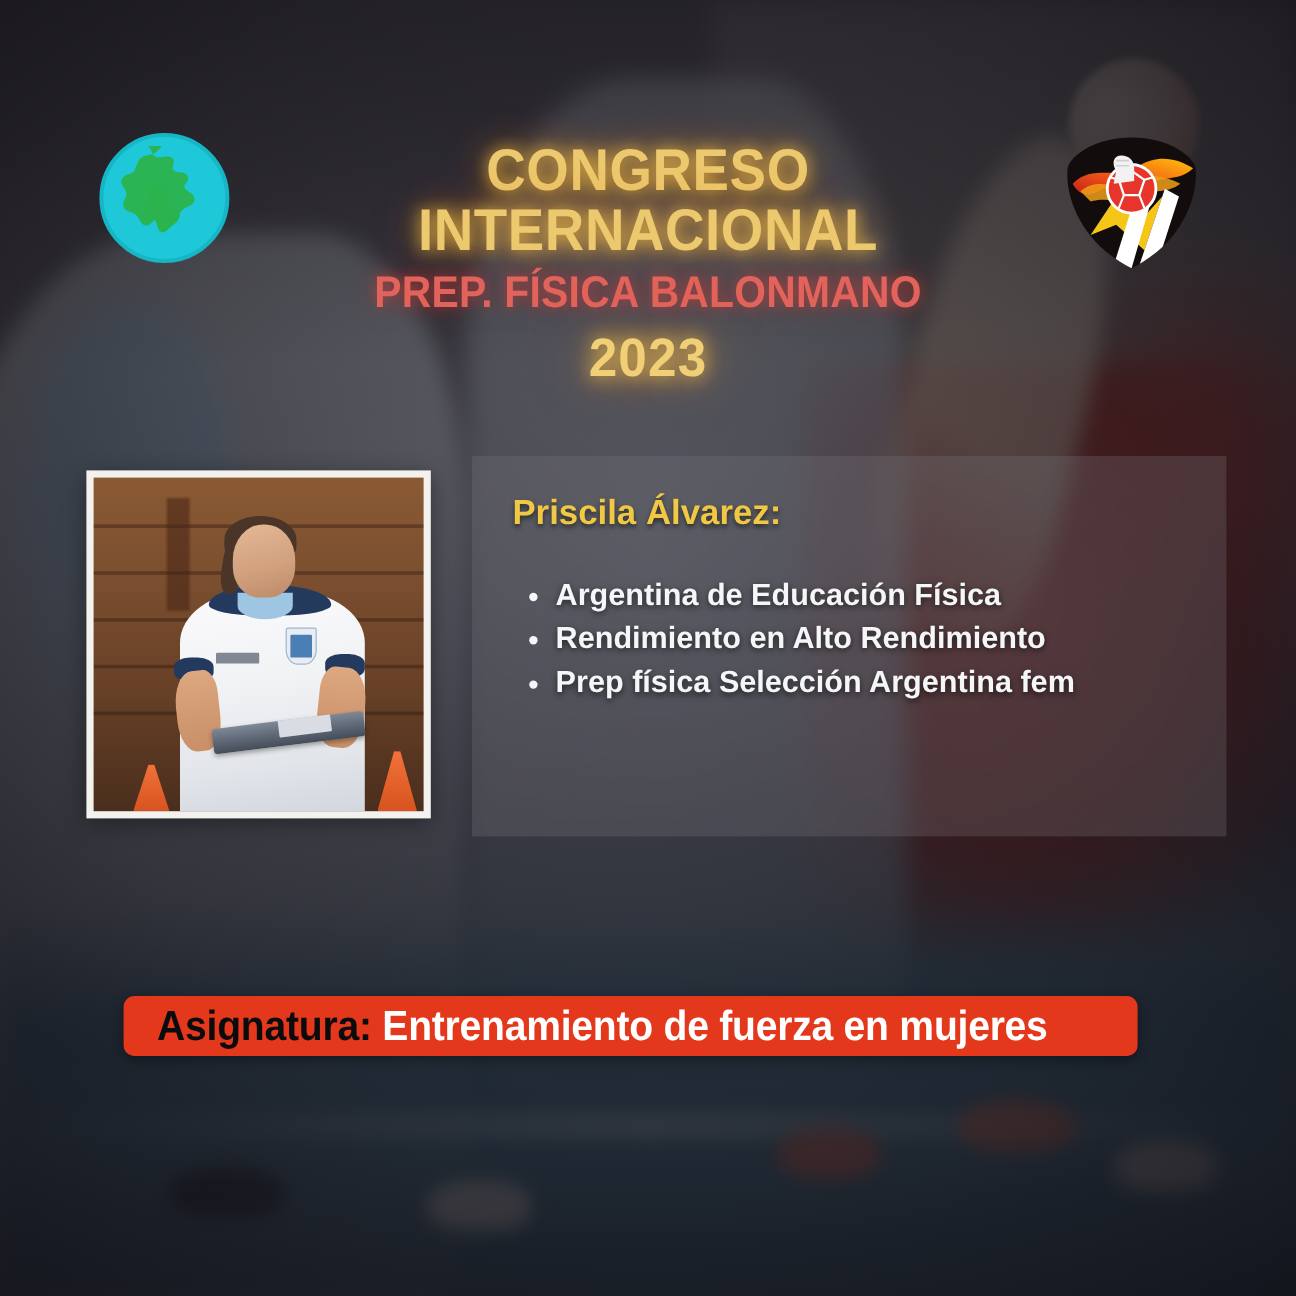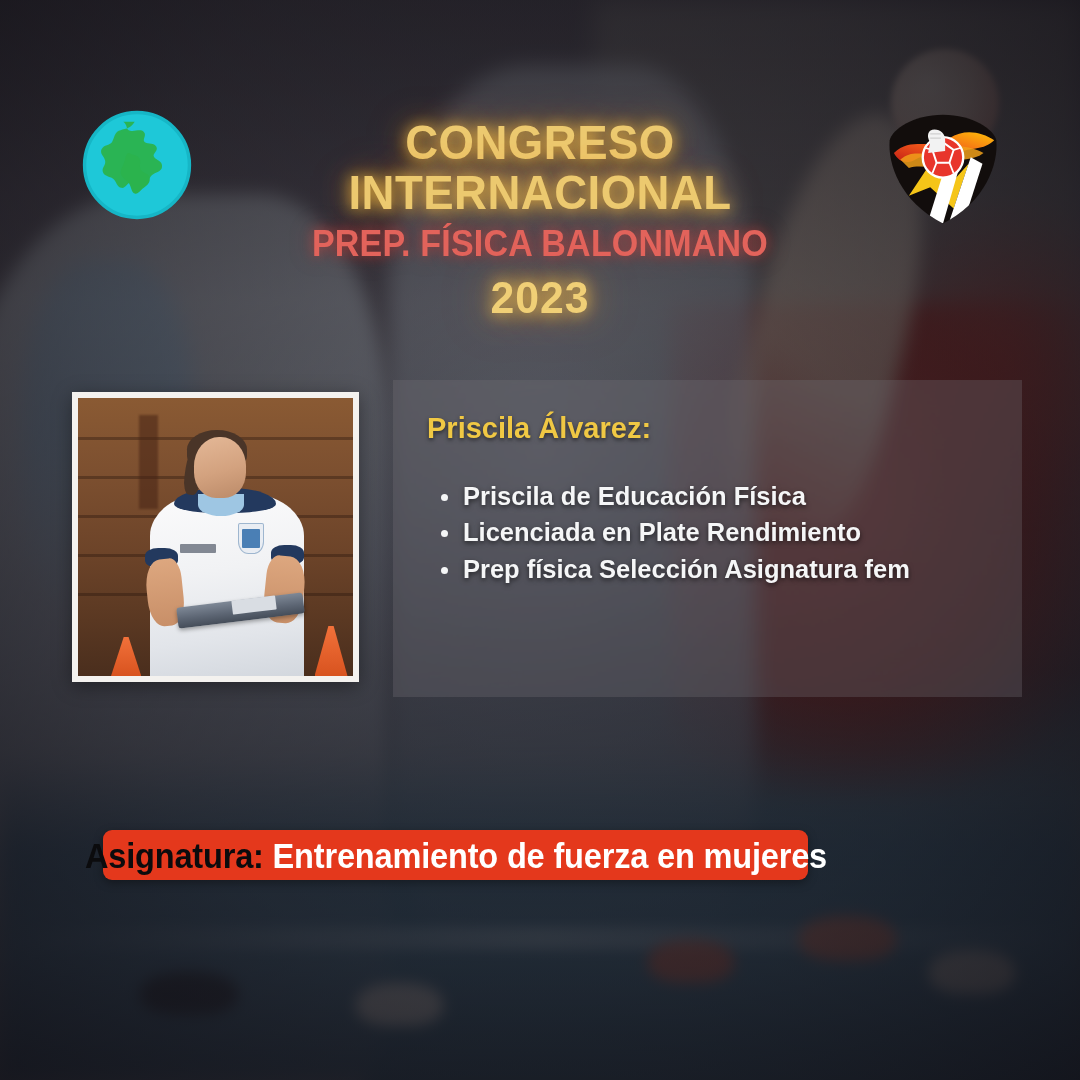--- a/index.html
+++ b/index.html
@@ -239,23 +239,23 @@
     text-shadow:0 2px 5px rgba(0,0,0,.6);
     white-space:nowrap;
   }
   .bio-list li::before{
     content:"";position:absolute;left:-22px;top:16px;
     width:7px;height:7px;border-radius:50%;background:#f5f6f7;
   }
 
   
   .banner{
-    position:absolute;left:103px;top:830px;width:705px;height:50px;
+    position:absolute;left:103px;top:830px;width:845px;height:50px;
     background:#e4381c;border-radius:9px;
-    display:flex;align-items:center;justify-content:center;
+    display:flex;align-items:center;
     box-shadow:0 3px 10px rgba(0,0,0,.35);
   }
   .banner-inner{
     transform:scaleX(.93);
     white-space:nowrap;
     font-size:35px;font-weight:700;line-height:1;
     letter-spacing:-.2px;
   }
   .banner-label{color:#0b0b0d;}
   .banner-value{color:#ffffff;}
@@ -355,23 +355,23 @@
       <div class="ph-board"></div>
       <div class="ph-paper"></div>
       <div class="ph-cone-l"></div>
       <div class="ph-cone-r"></div>
     </div>
   </div>
 
   <div class="bio">
     <div class="bio-name">Priscila Álvarez:</div>
     <ul class="bio-list">
-      <li>Priscila de Educación Física</li>
-      <li>Licenciada en Plate Rendimiento</li>
-      <li>Prep física Selección Asignatura fem</li>
+      <li>Argentina de Educación Física</li>
+      <li>Rendimiento en Alto Rendimiento</li>
+      <li>Prep física Selección Argentina fem</li>
     </ul>
   </div>
 
   <div class="banner">
     <div class="banner-inner">
       <span class="banner-label">Asignatura:</span><span>&nbsp;</span><span class="banner-value">Entrenamiento de fuerza en mujeres</span>
     </div>
   </div>
 
 </div>

